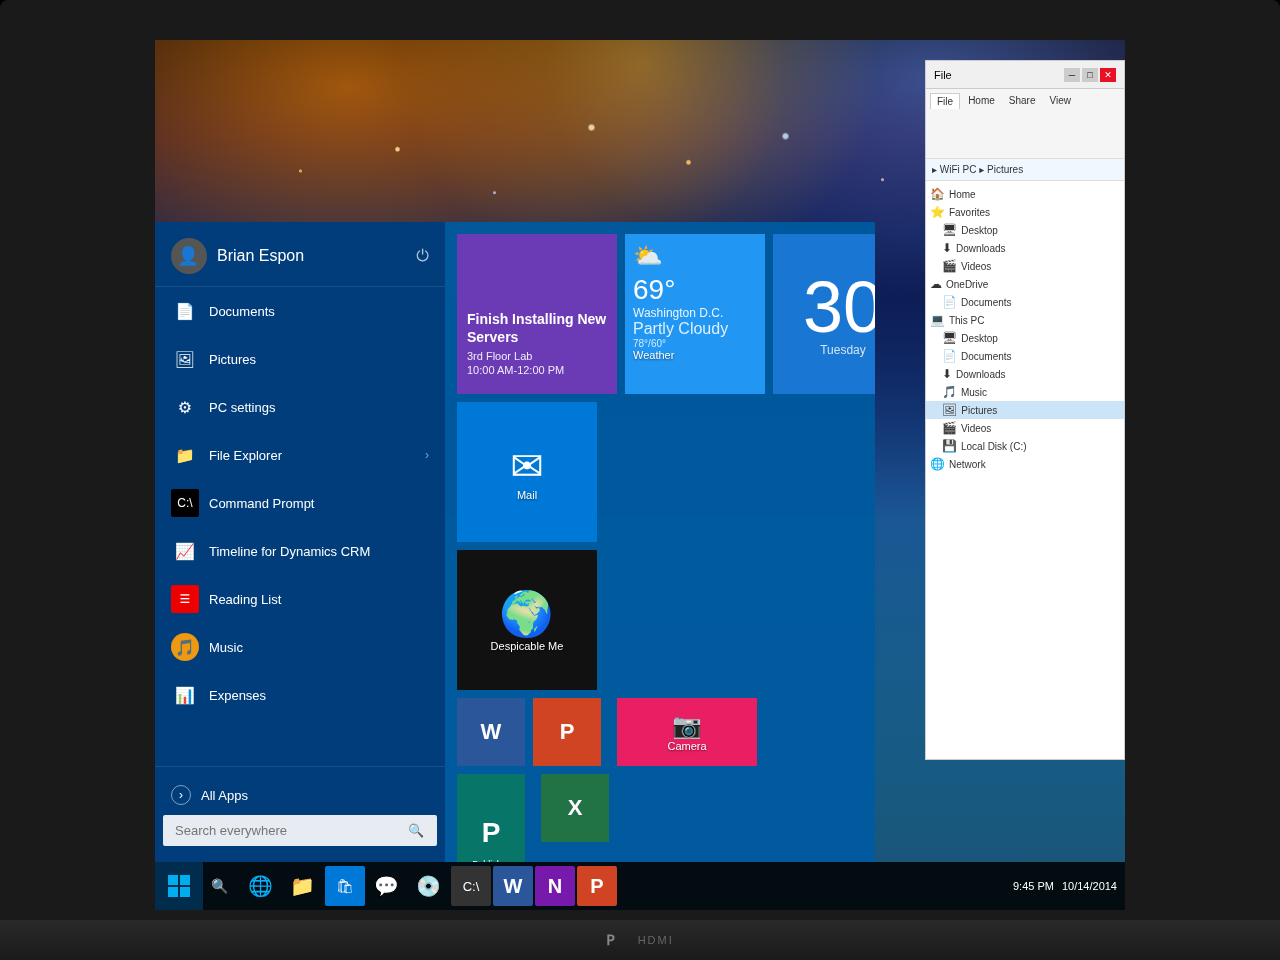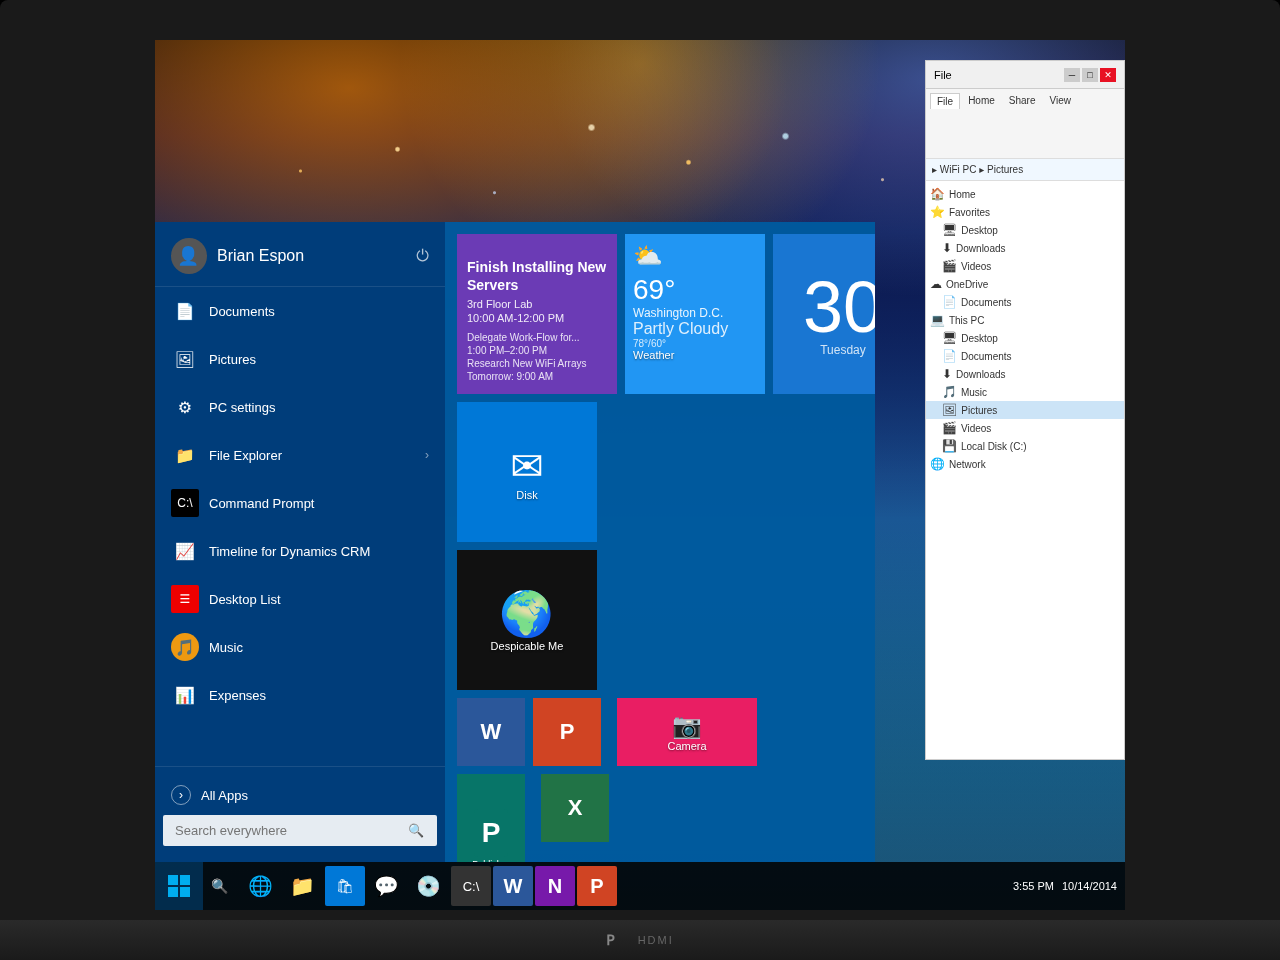--- a/index.html
+++ b/index.html
@@ -753,21 +753,21 @@
           <div class="nav-item">
             <span class="nav-icon" style="background:#000;color:#fff;font-size:12px;border-radius:2px;">C:\</span>
             <span>Command Prompt</span>
           </div>
           <div class="nav-item">
             <span class="nav-icon" style="color:#f44;">📈</span>
             <span>Timeline for Dynamics CRM</span>
           </div>
           <div class="nav-item">
             <span class="nav-icon" style="background:#e00;color:#fff;border-radius:2px;font-size:12px;padding:1px 3px;">☰</span>
-            <span>Desktop List</span>
+            <span>Reading List</span>
           </div>
           <div class="nav-item">
             <span class="nav-icon" style="background:#e91;color:#fff;border-radius:50%;">🎵</span>
             <span>Music</span>
           </div>
           <div class="nav-item">
             <span class="nav-icon">📊</span>
             <span>Expenses</span>
           </div>
 
@@ -787,26 +787,20 @@
 
       <div class="start-right">
 
         <div class="tiles-row">
 
           <div class="tile tile-calendar">
             <div class="tile-calendar-content">
               <div class="tile-task-title">Finish Installing New Servers</div>
               <div class="tile-task-loc">3rd Floor Lab</div>
               <div class="tile-task-time">10:00 AM-12:00 PM</div>
-              <div class="tile-tasks-list">
-                <div>Delegate Work-Flow for...</div>
-                <div>1:00 PM–2:00 PM</div>
-                <div>Research New WiFi Arrays</div>
-                <div>Tomorrow: 9:00 AM</div>
-              </div>
             </div>
           </div>
 
           <div class="tile tile-weather">
             <div class="weather-icon">⛅</div>
             <div class="weather-temp">69°</div>
             <div class="weather-city">Washington D.C.</div>
             <div class="weather-desc">Partly Cloudy</div>
             <div class="weather-range">78°/60°</div>
             <div class="tile-label">Weather</div>
@@ -815,21 +809,21 @@
           <div class="tile tile-cal-num">
             <div class="cal-num-big">30</div>
             <div class="cal-day">Tuesday</div>
           </div>
 
         </div>
 
         <div class="tiles-row">
           <div class="tile tile-mail">
             <div class="mail-envelope">✉</div>
-            <div class="tile-label">Disk</div>
+            <div class="tile-label">Mail</div>
           </div>
         </div>
 
         <div class="tiles-row">
           <div class="tile tile-movie">
             <div class="movie-ball">🌍</div>
             <div class="tile-label">Despicable Me</div>
           </div>
         </div>
 
@@ -881,21 +875,21 @@
         <div class="taskbar-icon" title="File Explorer">📁</div>
         <div class="taskbar-icon" title="Store" style="background:#0078d7;color:#fff;font-size:14px;border-radius:2px;">🛍</div>
         <div class="taskbar-icon" title="Skype" style="color:#00aff0;">💬</div>
         <div class="taskbar-icon" title="Setup">💿</div>
         <div class="taskbar-icon" title="Command Prompt" style="background:#333;color:#fff;font-size:13px;border-radius:2px;">C:\</div>
         <div class="taskbar-icon" title="Word" style="background:#2b579a;color:#fff;font-weight:700;border-radius:2px;">W</div>
         <div class="taskbar-icon" title="OneNote" style="background:#7719aa;color:#fff;font-weight:700;border-radius:2px;">N</div>
         <div class="taskbar-icon" title="PowerPoint" style="background:#d04423;color:#fff;font-weight:700;border-radius:2px;">P</div>
       </div>
       <div class="taskbar-right">
-        <span>3:55 PM</span>
+        <span>9:45 PM</span>
         <span>10/14/2014</span>
       </div>
     </div>
 
   </div>
 
   <div class="monitor-bottom">
     <span class="monitor-brand">𝖯</span>
     <span class="monitor-hdmi">HDMI</span>
   </div>

